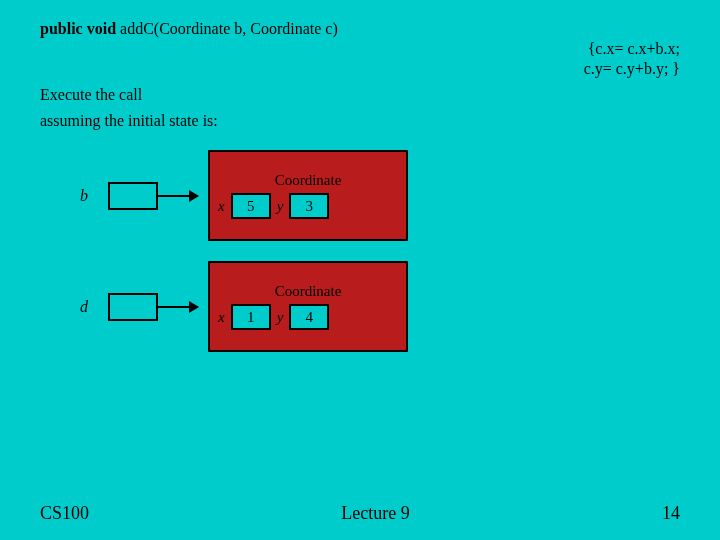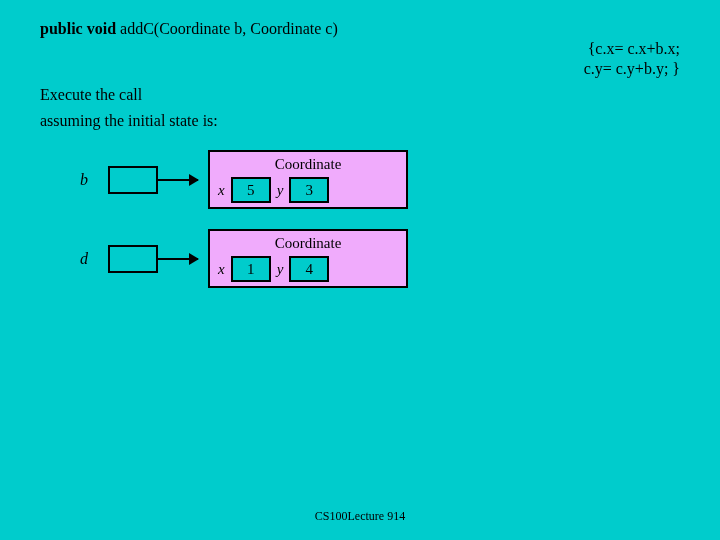--- a/index.html
+++ b/index.html
@@ -88,22 +88,22 @@
       position: absolute;
       right: -1px;
       top: -5px;
       border-left: 10px solid #000;
       border-top: 6px solid transparent;
       border-bottom: 6px solid transparent;
     }
 
     .coordinate-box {
       border: 2px solid #000;
-      background: #f0abfc;
-      padding: 4px 8px;
+      background: #b91c1c;
+      padding: 20px 8px;
       min-width: 200px;
     }
 
     .coord-title {
       text-align: center;
       font-size: 15px;
       margin-bottom: 4px;
     }
 
     .coord-fields {
@@ -127,23 +127,23 @@
       justify-content: center;
       font-size: 15px;
     }
 
     .footer {
       position: absolute;
       bottom: 16px;
       left: 0;
       right: 0;
       display: flex;
-      justify-content: center;
+      justify-content: space-between;
       padding: 0 40px;
-      font-size: 12px;
+      font-size: 18px;
     }
   </style>
 </head>
 <body>
 
 <div class="main-content">
 
 
   <div class="code-line">
     <span class="bold-keyword">public void</span><span> addC(Coordinate b, Coordinate c)</span>

